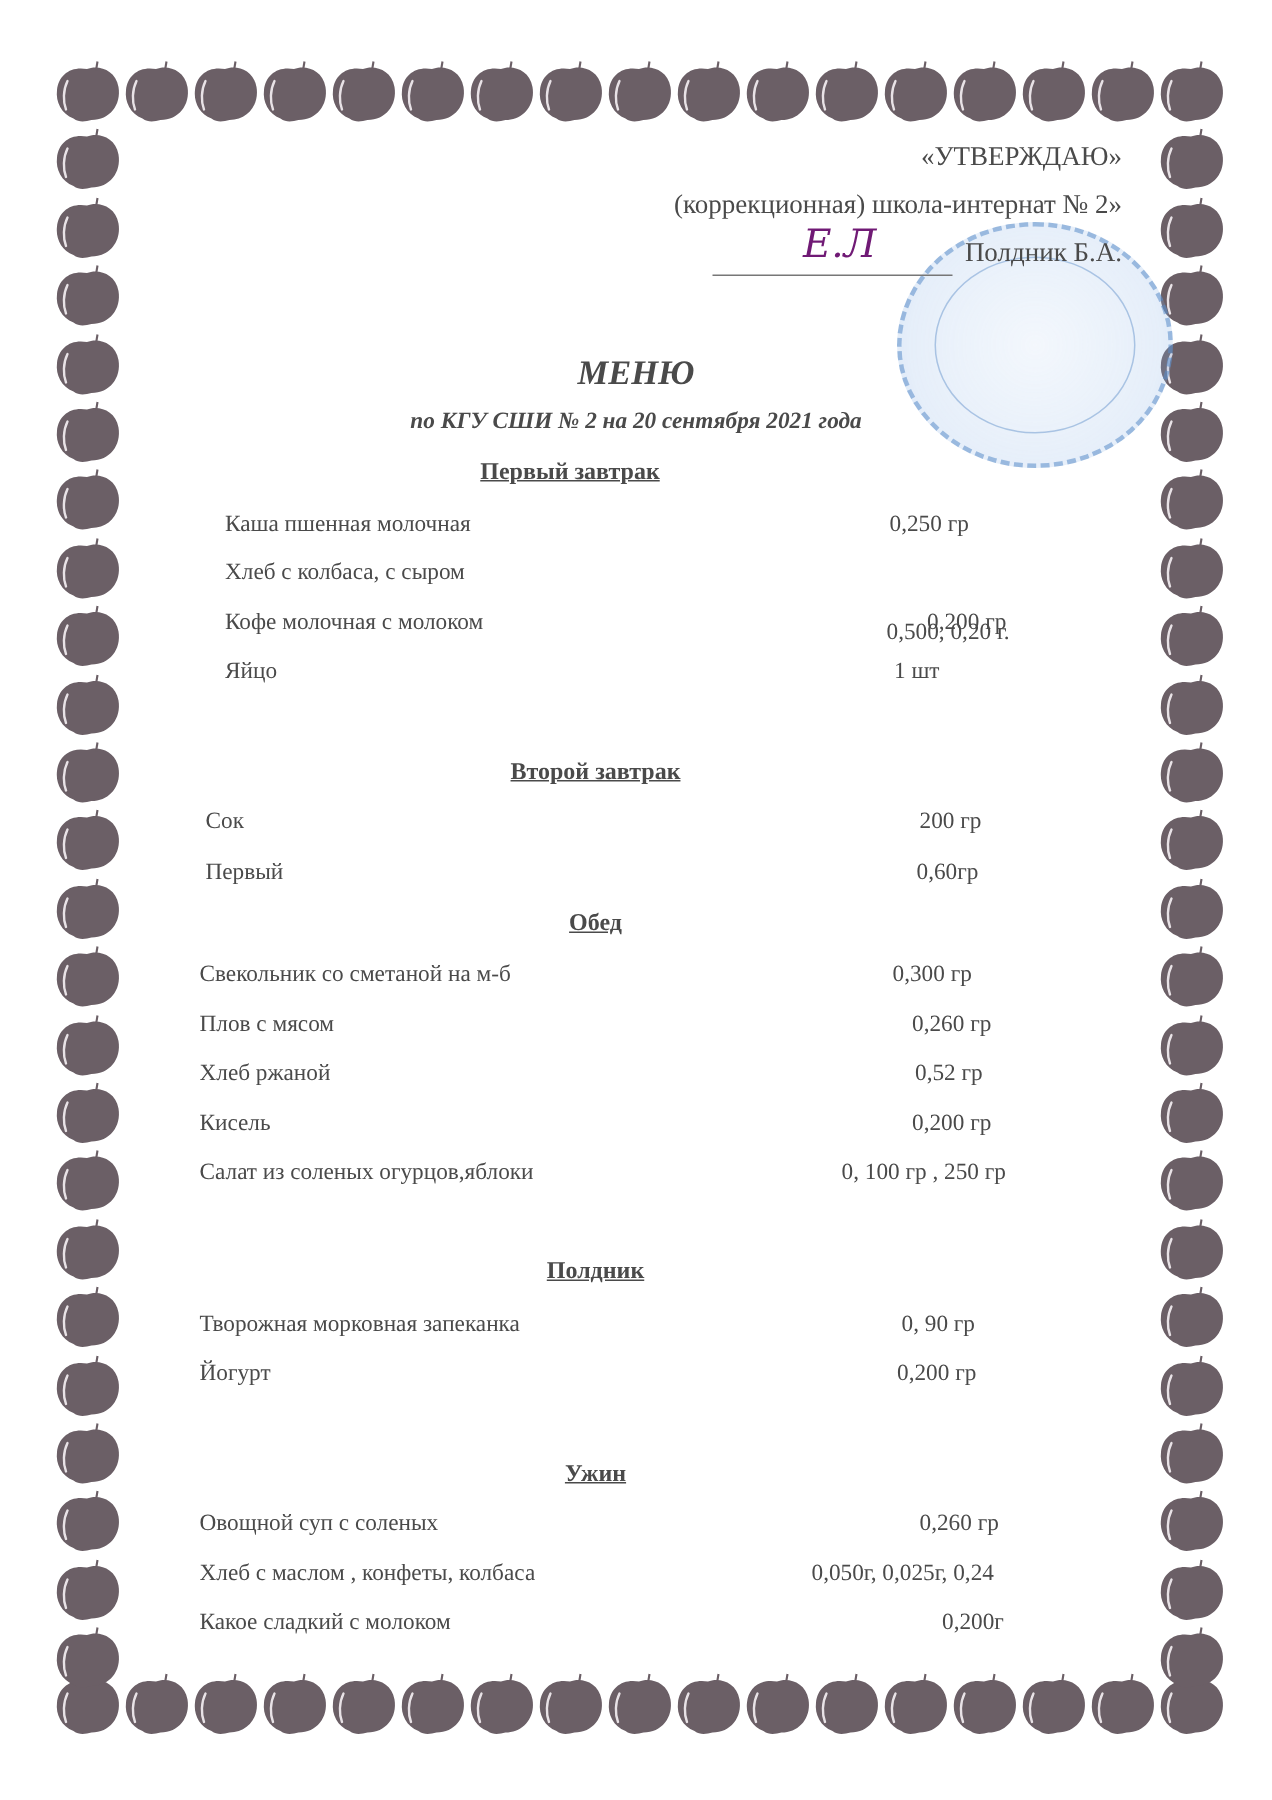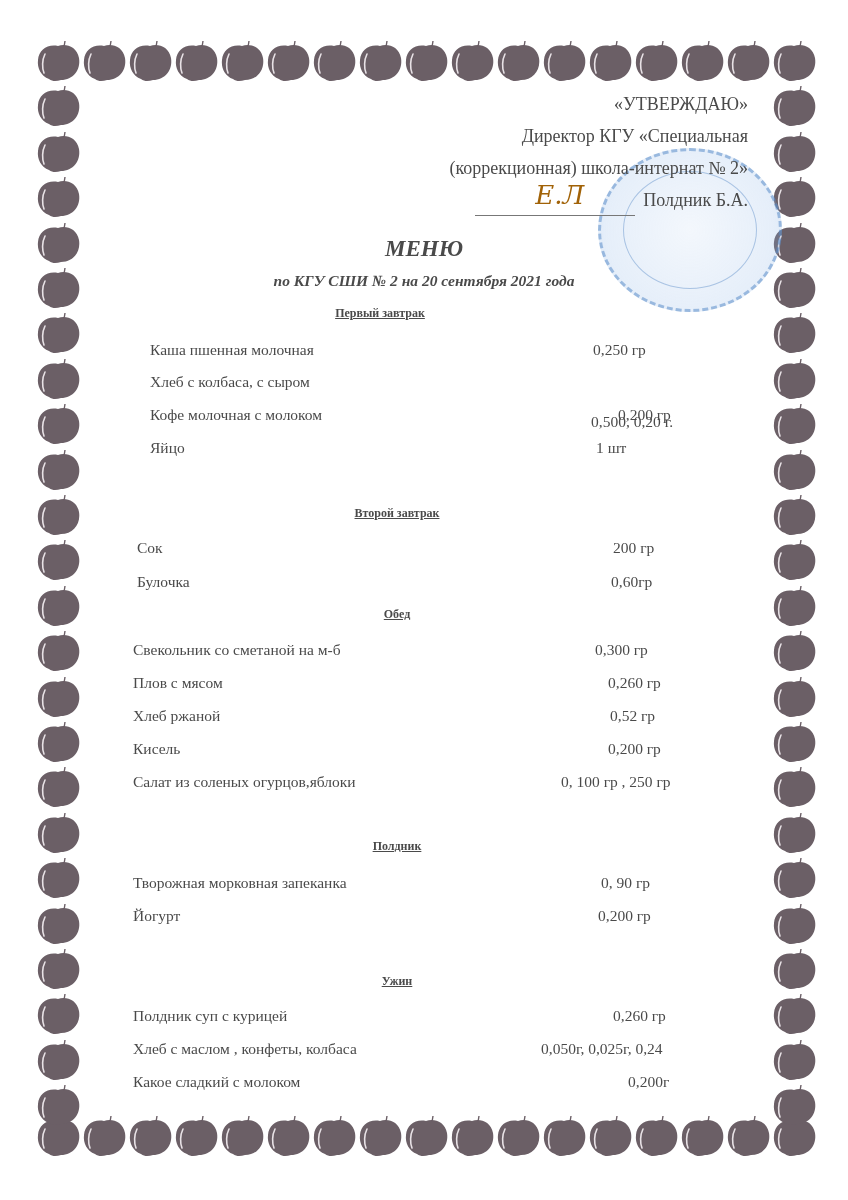--- a/index.html
+++ b/index.html
@@ -4,26 +4,26 @@
 <style>
   html, body { margin:0; padding:0; }
   body { width:848px; height:1200px; background:#ffffff; position:relative; overflow:hidden;
          font-family:"Liberation Serif", "DejaVu Serif", serif; color:#4a4a4a; }
   .border { position:absolute; left:0; top:0; width:848px; height:1200px; pointer-events:none; }
   .apple { position:absolute; width:46px; height:42px; }
   .page { position:absolute; left:0; top:0; width:848px; height:1200px; }
   .approve { position:absolute; right:100px; top:88px; text-align:right; font-size:18px; line-height:32px; }
   .approve div { white-space:nowrap; }
   .sign-line { display:inline-block; width:160px; border-bottom:1px solid #777; margin-right:8px; vertical-align:bottom; height:16px; position:relative; }
-  .signature { position:absolute; left:60px; top:-20px; font-style:italic; color:#a16207; font-size:26px; font-family:"DejaVu Serif", serif; }
+  .signature { position:absolute; left:60px; top:-20px; font-style:italic; color:#701a75; font-size:26px; font-family:"DejaVu Serif", serif; }
   .stamp { position:absolute; left:598px; top:148px; width:178px; height:158px; border-radius:50%;
            border:3px dashed rgba(90,140,200,0.55); background:radial-gradient(circle, rgba(140,180,230,0.10) 0%, rgba(140,180,230,0.22) 70%, rgba(110,160,220,0.30) 100%); }
   .stamp::after { content:""; position:absolute; left:22px; top:20px; right:22px; bottom:20px; border-radius:50%; border:1.5px solid rgba(90,140,200,0.45); }
   .title { position:absolute; left:0; width:848px; text-align:center; font-style:italic; font-weight:bold; font-size:16px; }
-  .section { position:absolute; left:0; width:760px; text-align:center; font-weight:bold; font-size:12px; text-decoration:underline; }
+  .section { position:absolute; left:0; width:760px; text-align:center; font-weight:bold; font-size:16px; text-decoration:underline; }
   .row { position:absolute; font-size:15.5px; white-space:nowrap; }
   .row .name { position:absolute; left:0; }
   .row .qty { position:absolute; }
 </style>
 </head>
 <body>
 
 <div class="border" id="border">
     <div class="apple" style="left: 35px; top: 40px;"><svg viewBox="0 0 46 42" width="46" height="42">
         <path d="M23 6 C30 3 42 6 44 18 C46 30 38 40 26 40 C22 41 18 42 14 39 C6 36 2 28 3 20 C4 10 12 4 23 6 Z" fill="#6b5f66"></path>
@@ -426,21 +426,20 @@
         <line x1="29" y1="7" x2="30" y2="1" stroke="#6b5f66" stroke-width="1.4"></line>
       </svg></div>
   </div>
 
 <div class="page">
 
   <div class="stamp"></div>
 
   <div class="approve">
     <div>«УТВЕРЖДАЮ»</div>
-    <div>Директор  КГУ «Специальная</div>
     <div>(коррекционная) школа-интернат № 2»</div>
     <div>
       <span class="sign-line">
         <span class="signature">Е.Л</span>
       </span><span>Полдник Б.А.</span>
     </div>
   </div>
 
   <div class="title" style="top:236px; font-size:23px;">МЕНЮ</div>
   <div class="title" style="top:272px; font-size:15.5px;">по КГУ СШИ № 2 на 20 сентября 2021 года</div>
@@ -462,21 +461,21 @@
     <span class="name">Яйцо</span>
     <span class="qty" style="left:446px;">1 шт</span>
   </div>
 
   <div class="section" style="top:506px; left:17px;">Второй завтрак</div>
   <div class="row" style="top:539px; left:137px;">
     <span class="name">Сок</span>
     <span class="qty" style="left:476px;">200  гр</span>
   </div>
   <div class="row" style="top:573px; left:137px;">
-    <span class="name">Булочка</span>
+    <span class="name">Первый</span>
     <span class="qty" style="left:474px;">0,60гр</span>
   </div>
 
   <div class="section" style="top:607px; left:17px;">Обед</div>
   <div class="row" style="top:641px; left:133px;">
     <span class="name">Свекольник со сметаной  на м-б</span>
     <span class="qty" style="left:462px;">0,300 гр</span>
   </div>
   <div class="row" style="top:674px; left:133px;">
     <span class="name">Плов с мясом</span>
@@ -500,21 +499,21 @@
     <span class="name">Творожная морковная запеканка</span>
     <span class="qty" style="left:468px;">0, 90 гр</span>
   </div>
   <div class="row" style="top:907px; left:133px;">
     <span class="name">Йогурт</span>
     <span class="qty" style="left:465px;">0,200 гр</span>
   </div>
 
   <div class="section" style="top:974px; left:17px;">Ужин</div>
   <div class="row" style="top:1007px; left:133px;">
-    <span class="name">Полдник суп с курицей</span>
+    <span class="name">Овощной суп с соленых</span>
     <span class="qty" style="left:480px;">0,260 гр</span>
   </div>
   <div class="row" style="top:1040px; left:133px;">
     <span class="name"> Хлеб с маслом , конфеты, колбаса</span>
     <span class="qty" style="left:408px;">0,050г, 0,025г, 0,24</span>
   </div>
   <div class="row" style="top:1073px; left:133px;">
     <span class="name">Какое сладкий с молоком</span>
     <span class="qty" style="left:495px;">0,200г</span>
   </div>

